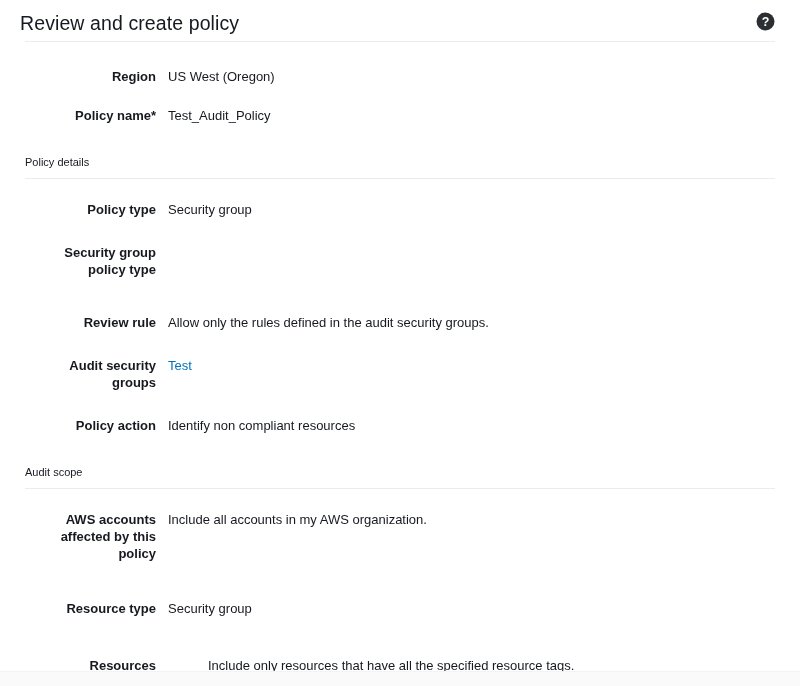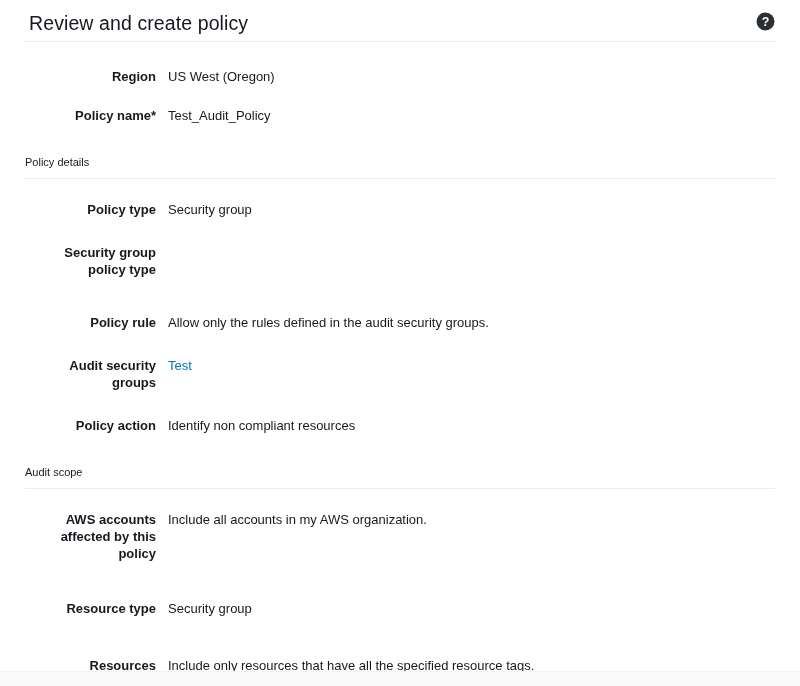--- a/index.html
+++ b/index.html
@@ -20,21 +20,21 @@
     position: relative;
     width: 800px;
     height: 686px;
     background: #ffffff;
     box-sizing: border-box;
   }
 
   
   .page-header {
     position: relative;
-    padding: 12px 25px 0 29px;
+    padding: 12px 25px 0 20px;
     height: 34px;
     box-sizing: border-box;
   }
   .page-title {
     font-size: 19.5px;
     font-weight: 400;
     color: #16191f;
     line-height: 22px;
     letter-spacing: 0.1px;
     margin: 0;
@@ -101,21 +101,21 @@
   .link {
     color: #0073bb;
     text-decoration: none;
     cursor: pointer;
   }
 
   
   .sp-26 { margin-top: 26px; }
   .sp-36 { margin-top: 36px; }
   .sp-38 { margin-top: 38px; }
-  .sp-40 { margin-top: 40px; }
+  .sp-40 { margin-top: 40px; gap: 40px; }
   .sp-22 { margin-top: 22px; }
   .sp-18 { margin-top: 18px; }
 
   
   .footer-strip {
     position: absolute;
     left: 0;
     right: 0;
     bottom: 0;
     height: 14px;
@@ -157,21 +157,21 @@
     <div class="field-row sp-22">
       <div class="field-label">Policy type</div>
       <div class="field-value">Security group</div>
     </div>
 
     <div class="field-row sp-26">
       <div class="field-label">Security group policy type</div>
     </div>
 
     <div class="field-row sp-36">
-      <div class="field-label">Policy rule</div>
+      <div class="field-label">Review rule</div>
       <div class="field-value">Allow only the rules defined in the audit security groups.</div>
     </div>
 
     <div class="field-row sp-26">
       <div class="field-label">Audit security groups</div>
       <div class="field-value">
         <span class="link">Test</span>
       </div>
     </div>
 

